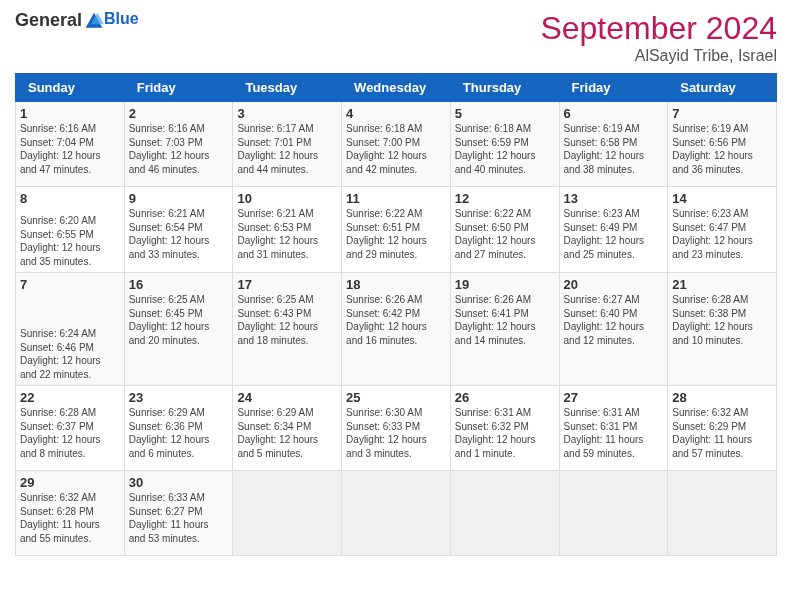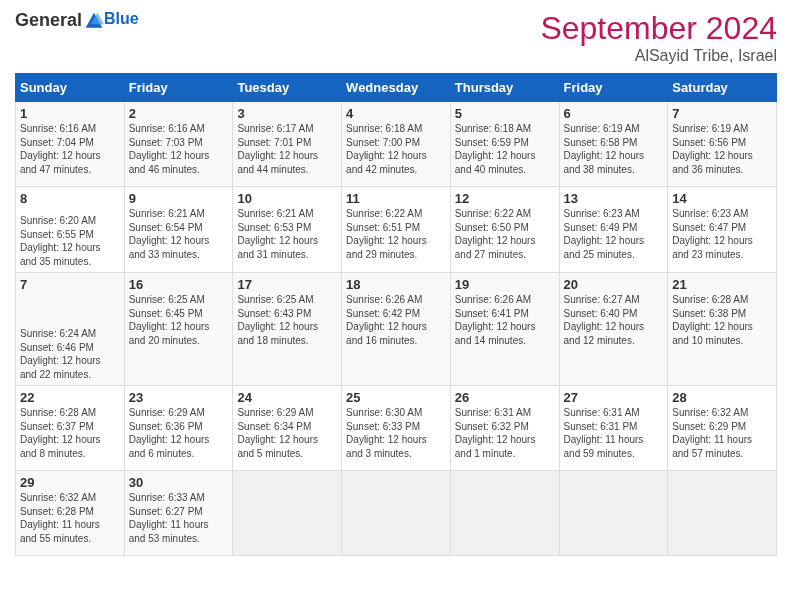--- a/index.html
+++ b/index.html
@@ -61,21 +61,21 @@
     .calendar {
       width: 100%;
       border-collapse: collapse;
       table-layout: fixed;
     }
     .calendar thead tr {
       background: #1565c0;
       color: white;
     }
     .calendar thead th {
-      padding: 6px 4px;
+      padding: 6px 12px;
       font-size: 13px;
       font-weight: bold;
       text-align: left;
       border: 1px solid #1565c0;
     }
     .calendar tbody td {
       vertical-align: top;
       padding: 4px 4px;
       font-size: 10px;
       color: #333;

